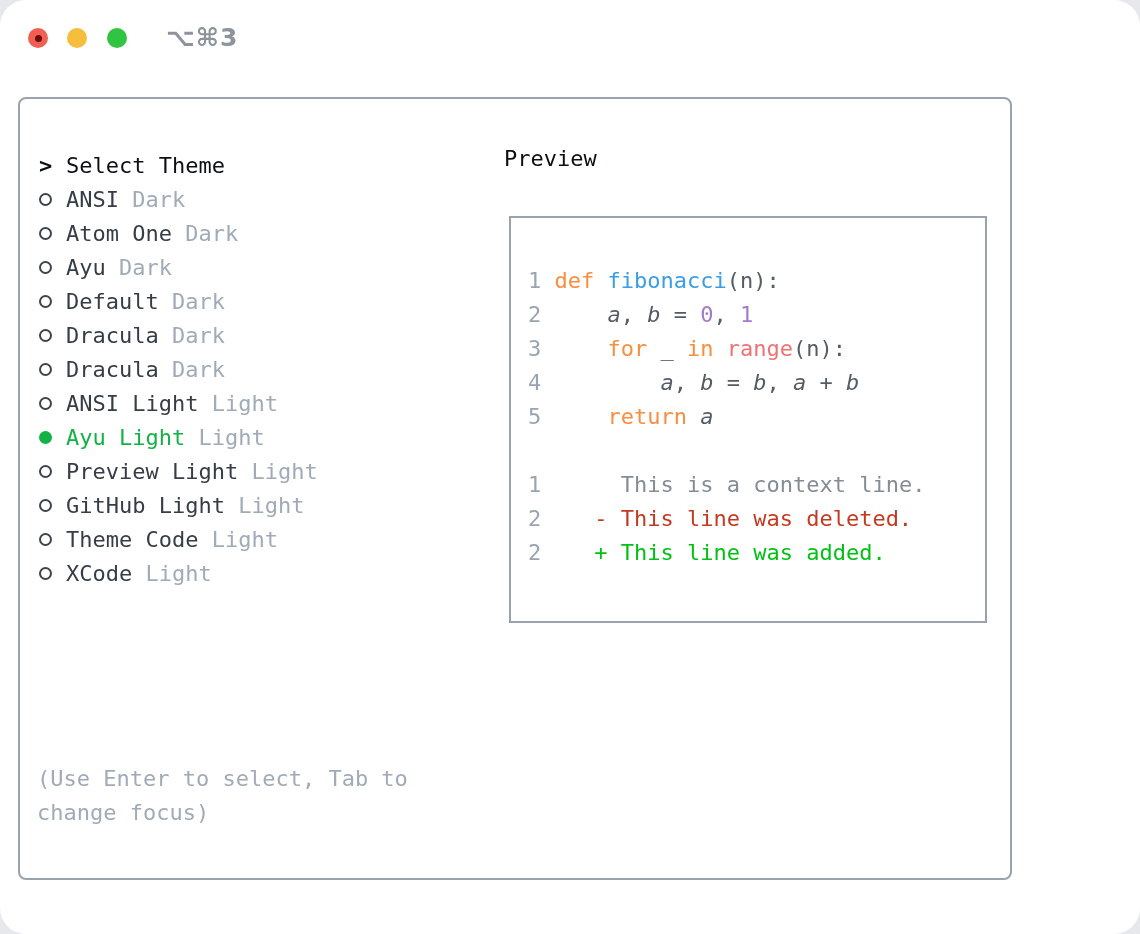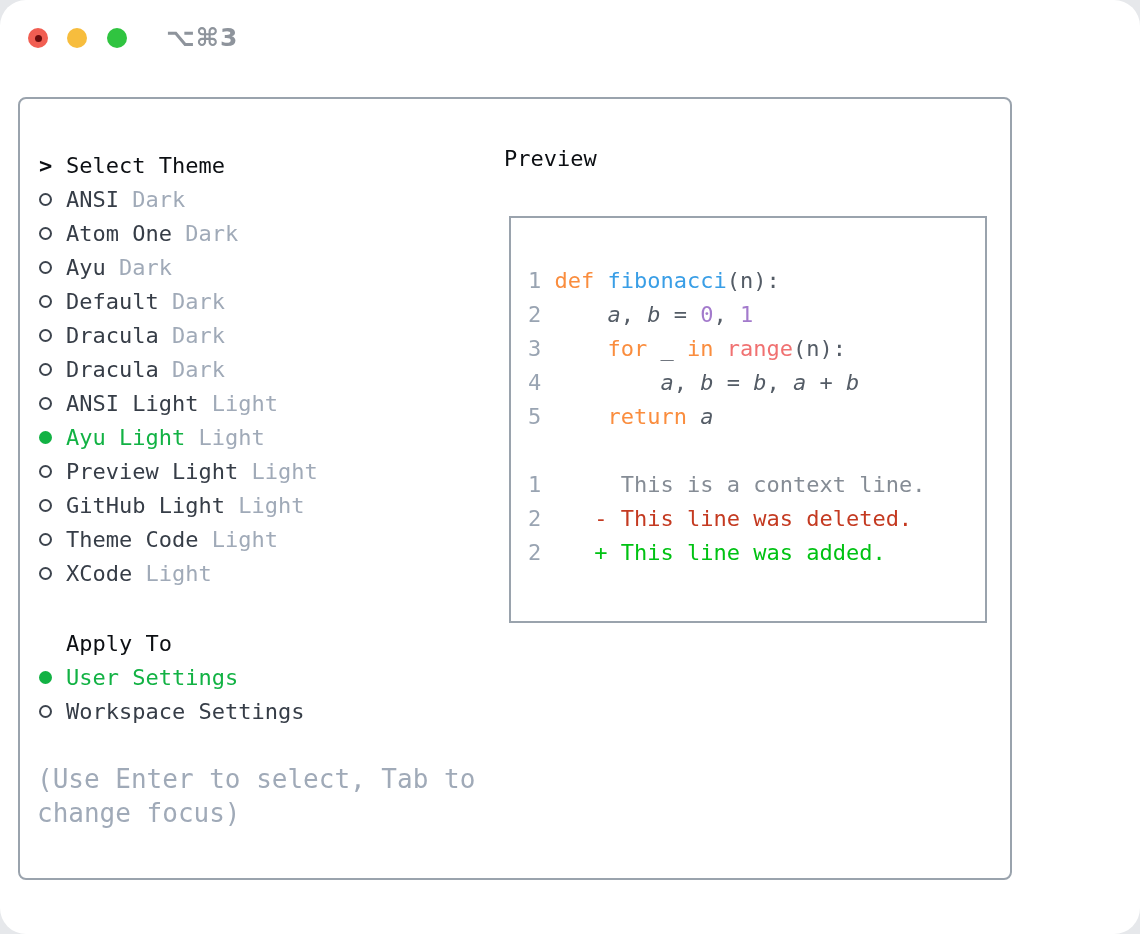--- a/index.html
+++ b/index.html
@@ -19,21 +19,21 @@
   .panel{position:absolute;left:18px;top:97px;width:994px;height:783px;box-sizing:border-box;
          border:2px solid var(--border);border-radius:8px;background:#fff;}
 
   .row{display:flex;align-items:center;height:34px;font-size:22px;white-space:pre;}
   .header-label{font-weight:normal;color:var(--heading);}
   .marker{display:inline-block;width:27px;font-weight:bold;color:var(--heading);}
   .pad{display:inline-block;width:27px;}
 
   .theme-list{position:absolute;left:19px;top:49px;}
   .apply{position:absolute;left:19px;top:527px;}
-  .hint{position:absolute;left:17px;top:663px;color:var(--muted);font-size:26px;line-height:34px;white-space:pre;}
+  .hint{position:absolute;left:17px;top:663px;color:var(--muted);font-size:22px;line-height:34px;white-space:pre;}
 
   .circle{width:13px;height:13px;box-sizing:border-box;border:2px solid var(--circle);border-radius:50%;margin:0 14px 0 0;flex-shrink:0;}
   .circle.sel{background:var(--select-green);border-color:var(--select-green);}
   .opt-name{color:var(--fg-dark);}
   .opt-name.sel{color:var(--select-green);}
   .opt-variant{color:var(--muted);}
 
   .preview-header{position:absolute;left:484px;top:42px;}
   .preview-box{position:absolute;left:489px;top:93px;width:478px;height:407px;box-sizing:border-box;
                border:2px solid var(--border);background:#fff;margin-top:24px;}
@@ -81,30 +81,20 @@
           <div class="row"><span class="circle"></span><span class="opt-name">Dracula</span><span class="opt-variant"> Dark</span></div>
           <div class="row"><span class="circle"></span><span class="opt-name">ANSI Light</span><span class="opt-variant"> Light</span></div>
           <div class="row"><span class="circle sel"></span><span class="opt-name sel">Ayu Light</span><span class="opt-variant"> Light</span></div>
           <div class="row"><span class="circle"></span><span class="opt-name">Preview Light</span><span class="opt-variant"> Light</span></div>
           <div class="row"><span class="circle"></span><span class="opt-name">GitHub Light</span><span class="opt-variant"> Light</span></div>
           <div class="row"><span class="circle"></span><span class="opt-name">Theme Code</span><span class="opt-variant"> Light</span></div>
           <div class="row"><span class="circle"></span><span class="opt-name">XCode</span><span class="opt-variant"> Light</span></div>
         </div>
     </div>
 
-    <div class="apply">
-      <div class="row">
-        <span class="pad"></span>
-        <span class="header-label">Apply To</span>
-      </div>
-      <div id="apply-items">
-          <div class="row"><span class="circle sel"></span><span class="opt-name sel">User Settings</span></div>
-          <div class="row"><span class="circle"></span><span class="opt-name">Workspace Settings</span></div>
-        </div>
-    </div>
 
     <div class="hint" id="hint"><div>(Use Enter to select, Tab to</div><div>change focus)</div></div>
 
     <div class="row preview-header">
       <span class="header-label">Preview</span>
     </div>
 
     <div class="preview-box">
       <pre id="preview-pre"><div class="line"><span class="tk-ln">1</span><span class="tk-fg"> </span><span class="tk-kw">def</span><span class="tk-fg"> </span><span class="tk-fn">fibonacci</span><span class="tk-fg">(n):</span></div><div class="line"><span class="tk-ln">2</span><span class="tk-fg">     </span><span class="tk-var">a</span><span class="tk-fg">, </span><span class="tk-var">b</span><span class="tk-fg"> = </span><span class="tk-nm">0</span><span class="tk-fg">, </span><span class="tk-nm">1</span></div><div class="line"><span class="tk-ln">3</span><span class="tk-fg">     </span><span class="tk-kw">for</span><span class="tk-fg"> _ </span><span class="tk-kw">in</span><span class="tk-fg"> </span><span class="tk-rg">range</span><span class="tk-fg">(n):</span></div><div class="line"><span class="tk-ln">4</span><span class="tk-fg">         </span><span class="tk-var">a</span><span class="tk-fg">, </span><span class="tk-var">b</span><span class="tk-fg"> = </span><span class="tk-var">b</span><span class="tk-fg">, </span><span class="tk-var">a</span><span class="tk-fg"> + </span><span class="tk-var">b</span></div><div class="line"><span class="tk-ln">5</span><span class="tk-fg">     </span><span class="tk-kw">return</span><span class="tk-fg"> </span><span class="tk-var">a</span></div><div class="line"></div><div class="line"><span class="tk-ln">1</span><span class="tk-fg">      </span><span class="tk-ctx">This is a context line.</span></div><div class="line"><span class="tk-ln">2</span><span class="tk-fg">    </span><span class="tk-del">- This line was deleted.</span></div><div class="line"><span class="tk-ln">2</span><span class="tk-fg">    </span><span class="tk-add">+ This line was added.</span></div></pre>
     </div>

